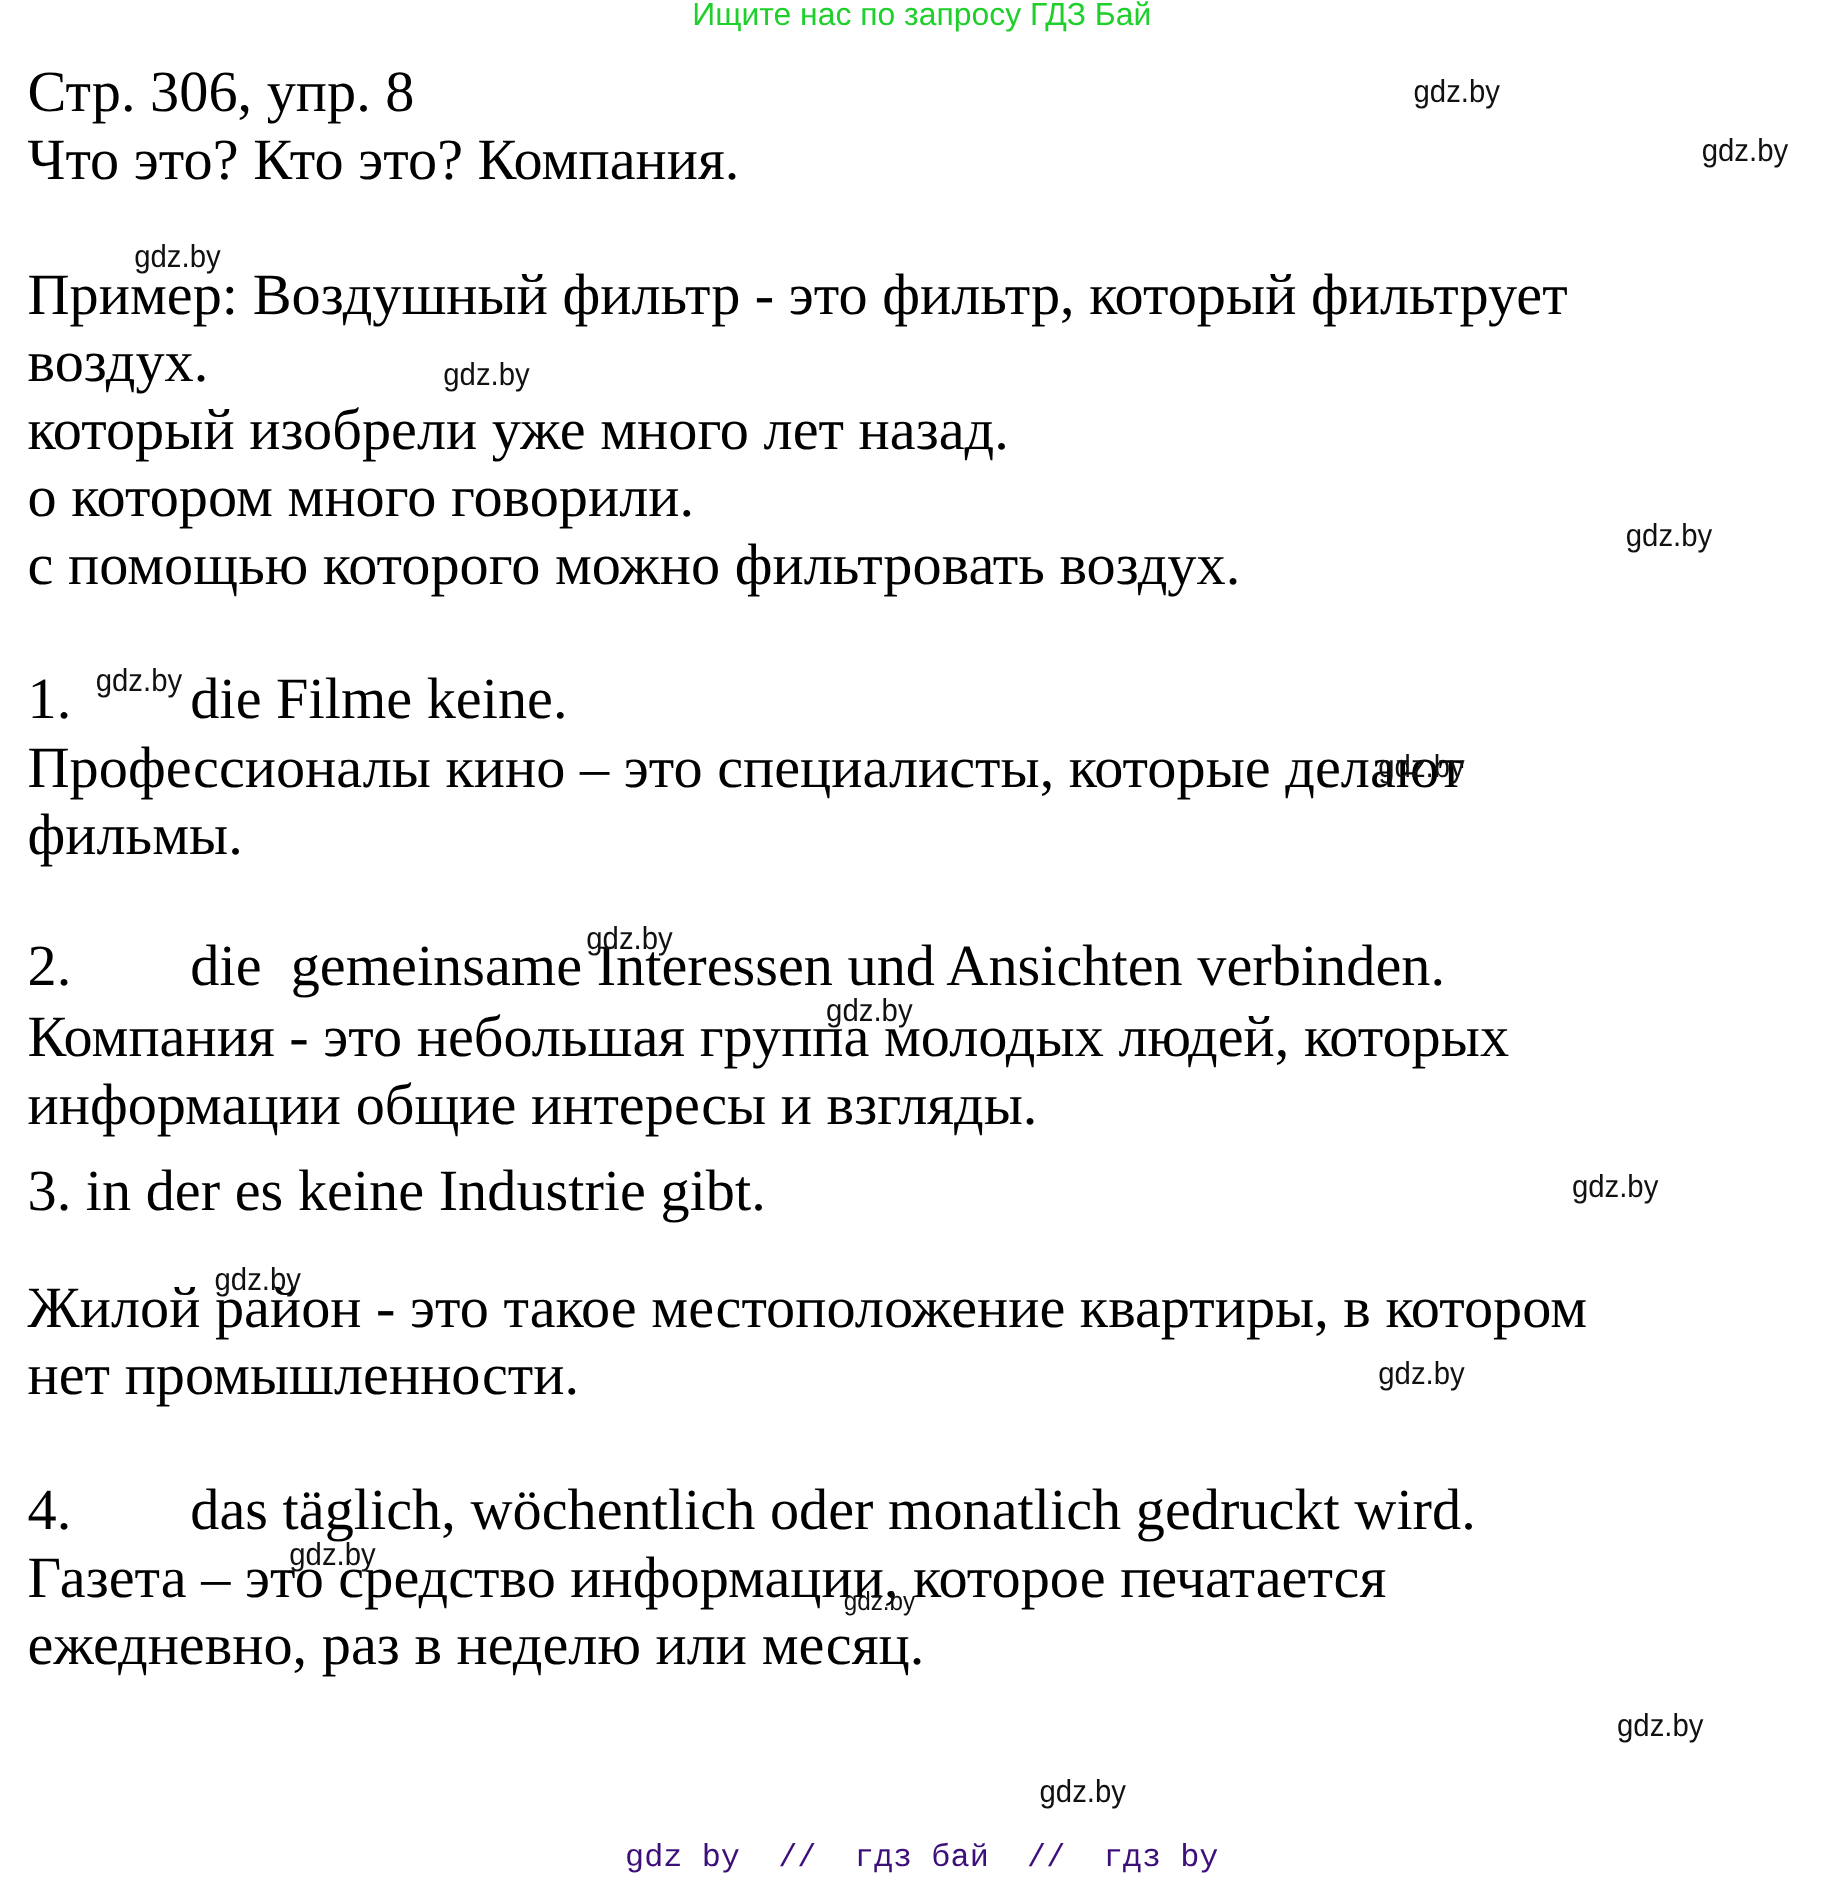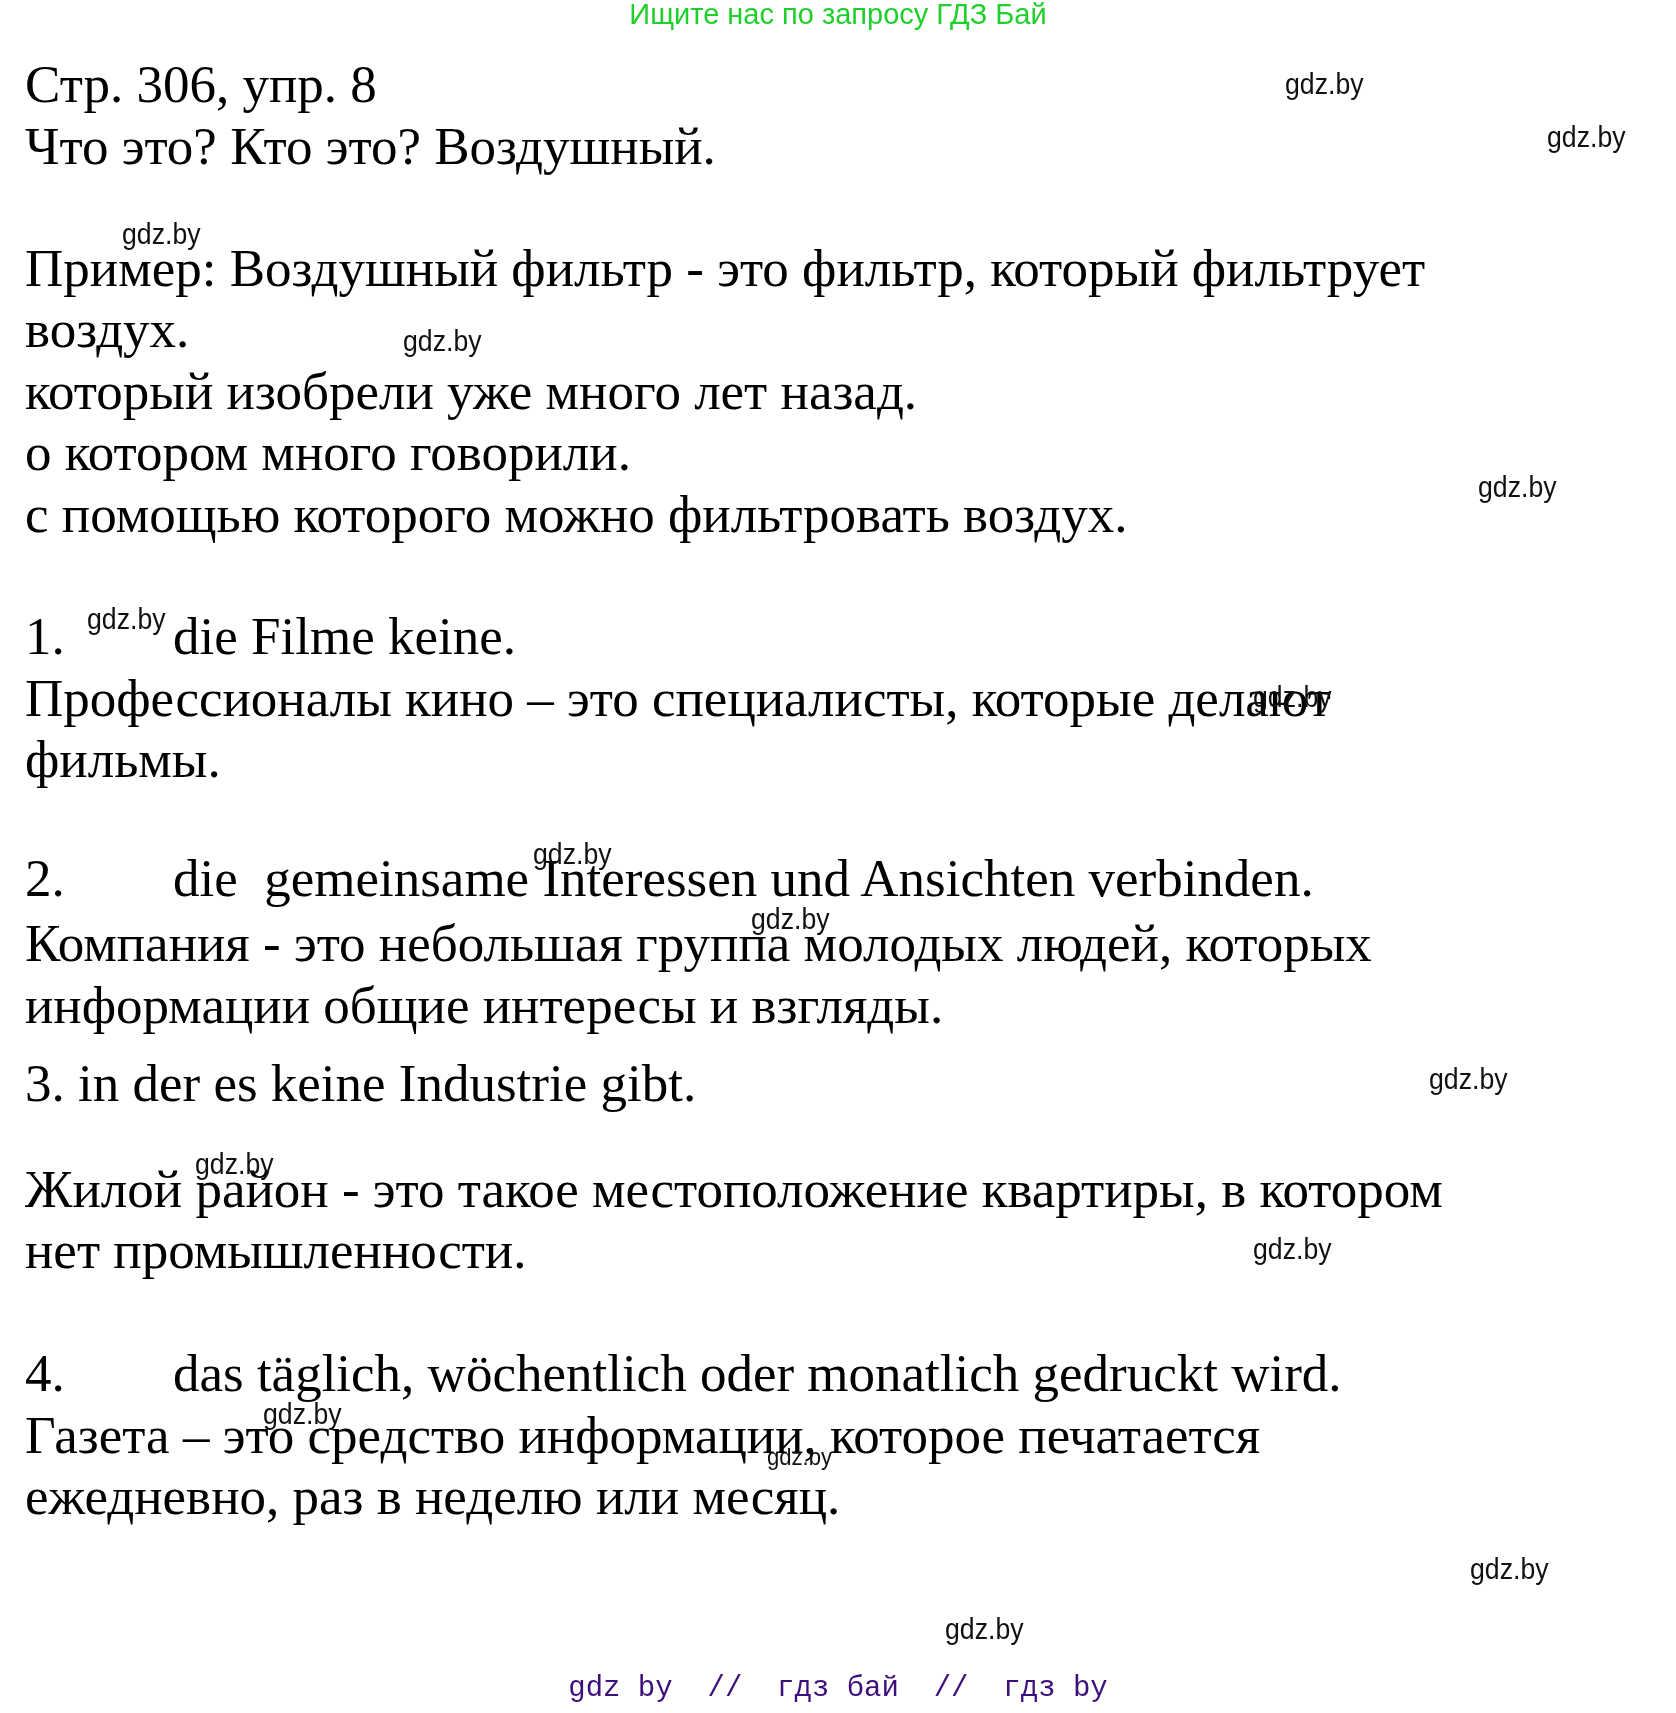--- a/index.html
+++ b/index.html
@@ -24,21 +24,21 @@
     font-family: "Liberation Sans", sans-serif; font-size: 29px; color: #111;
     line-height: 1; transform: scaleX(0.92); transform-origin: left top;
   }
 </style>
 </head>
 <body>
 
 <div class="banner">Ищите нас по запросу ГДЗ Бай</div>
 
 <div class="line" style="top:58px">Стр. 306, упр. 8</div>
-<div class="line" style="top:120px">Что это? Кто это? Воздушный.</div>
+<div class="line" style="top:120px">Что это? Кто это? Компания.</div>
 
 <div class="line" style="top:242px">Пример: Воздушный фильтр - это фильтр, который фильтрует</div>
 <div class="line" style="top:303px">воздух.</div>
 <div class="line" style="top:365px">который изобрели уже много лет назад.</div>
 <div class="line" style="top:426px">о котором много говорили.</div>
 <div class="line" style="top:488px">с помощью которого можно фильтровать воздух.</div>
 
 <div class="line" style="top:610px"><span class="num">1.</span><span>die Filme keine.</span></div>
 <div class="line" style="top:672px">Профессионалы кино – это специалисты, которые делают</div>
 <div class="line" style="top:733px">фильмы.</div>

